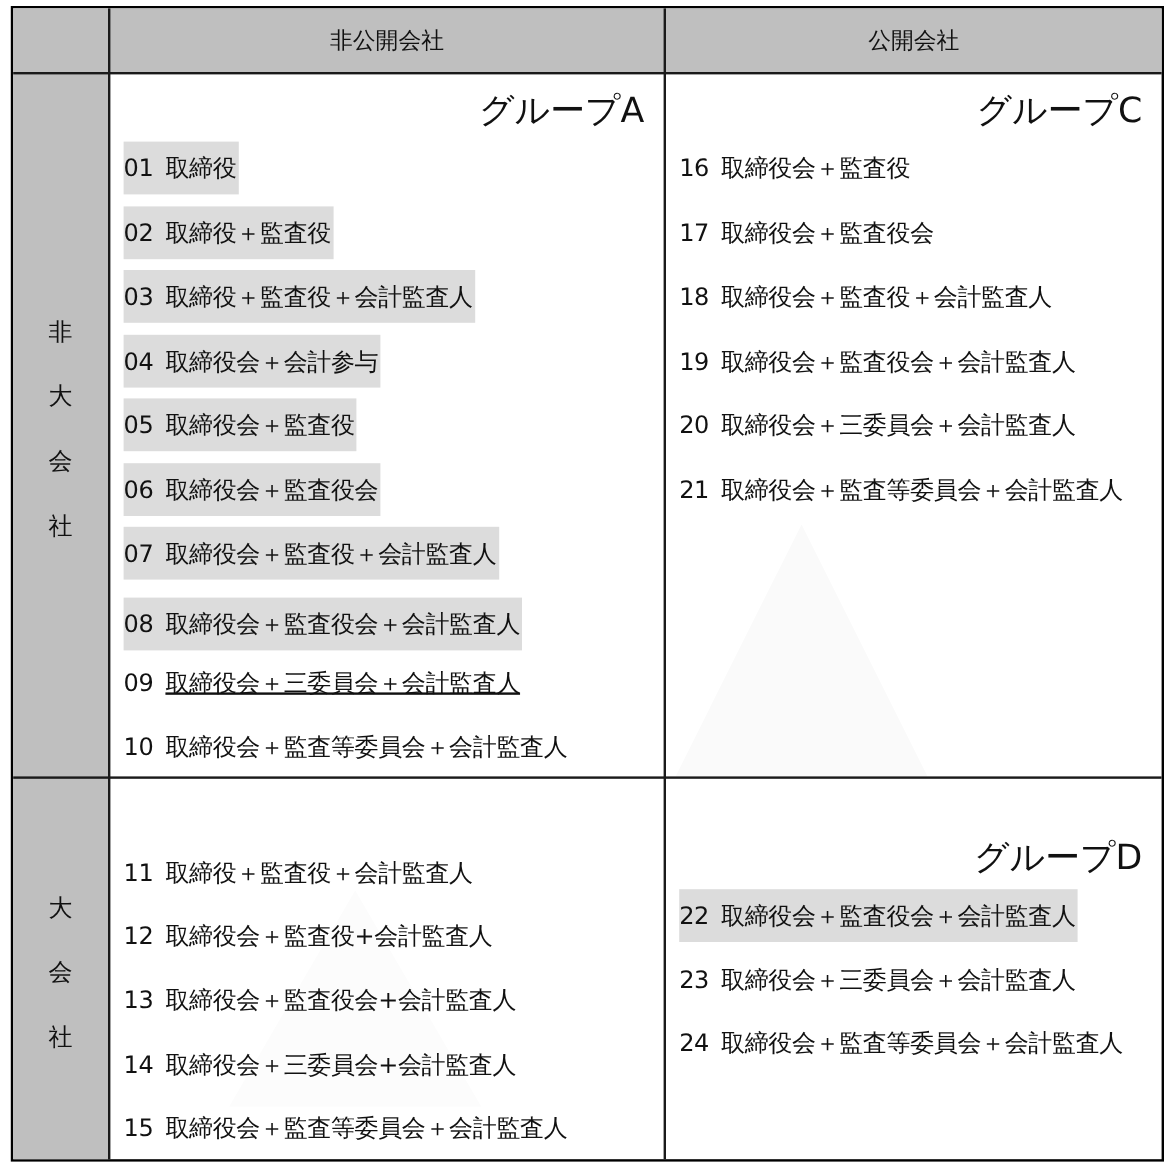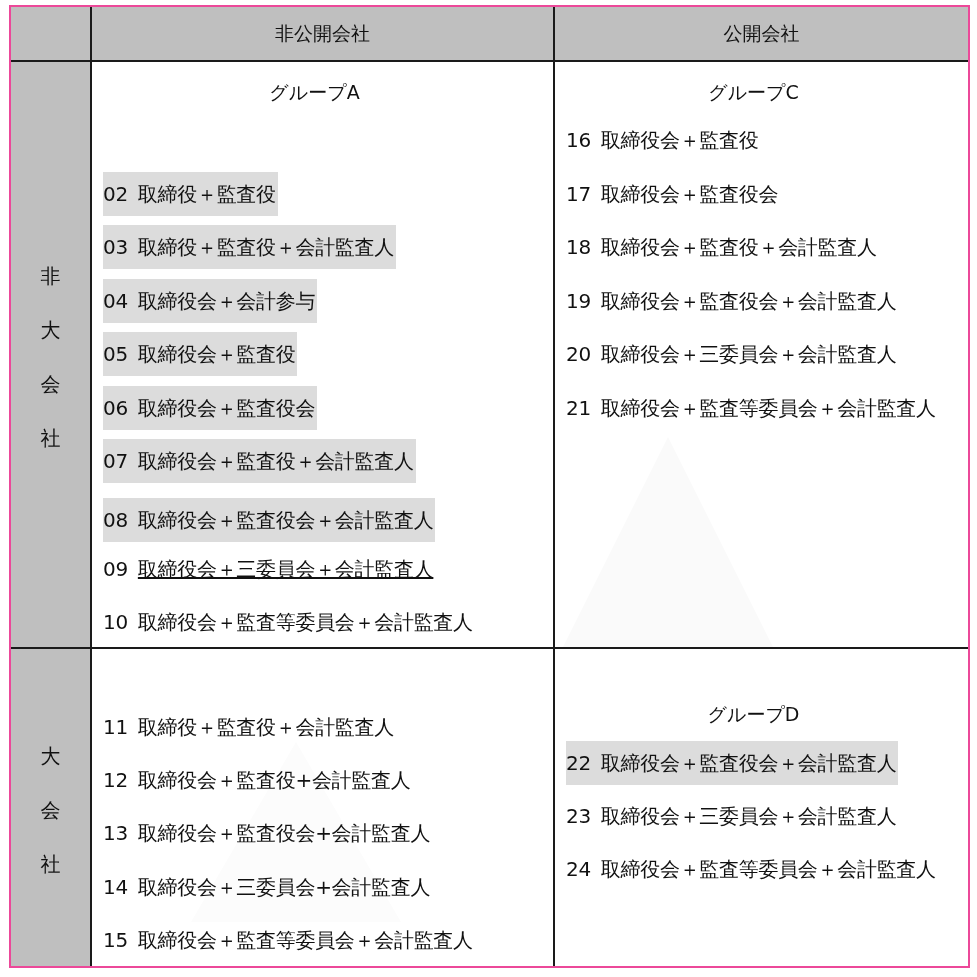--- a/index.html
+++ b/index.html
@@ -1,29 +1,29 @@
 <!DOCTYPE html>
 <html><head>
 <meta charset="utf-8">
 <style>
   html, body { margin: 0; padding: 0; background: #ffffff; }
   body { width: 977px; height: 977px; position: relative; overflow: hidden;
          font-family: "DejaVu Sans", "Liberation Sans", sans-serif; color: #111; }
   .tbl { position: absolute; left: 9px; top: 5px; width: 961px; height: 963px;
-         border: 2px solid #ec4899; box-sizing: border-box; background: #fff; }
+         border: 2px solid #000000; box-sizing: border-box; background: #fff; }
   .hline { position: absolute; height: 2px; background: #1a1a1a; }
   .vline { position: absolute; width: 2px; background: #1a1a1a; }
   .gray { position: absolute; background: #bfbfbf; }
   .hdr { position: absolute; top: 0; height: 53px; display: flex; align-items: center;
          justify-content: center; font-size: 19px; }
   .side { position: absolute; left: 0; width: 79px; display: flex; flex-direction: column;
           align-items: center; font-size: 20px; }
   .side span { display: block; height: 54px; line-height: 54px; }
   .cell { position: absolute; }
-  .grp { position: absolute; left: 0; right: 16px; text-align: center; font-size: 19px; height: 30px; line-height: 30px; }
+  .grp { position: absolute; left: 0; right: 16px; text-align: right; font-size: 29px; height: 30px; line-height: 30px; }
   .item { position: absolute; left: 11px; height: 44px; line-height: 44px; font-size: 20px;
           padding-right: 2px; white-space: nowrap; letter-spacing: -0.3px; }
   .item.hl { background: #dcdcdc; }
   .item .num { display: inline-block; margin-right: 10px; }
   .wm { position: absolute; width: 0; height: 0; border-left: 105px solid transparent;
         border-right: 105px solid transparent; border-bottom: 210px solid #fafafa; }
 </style>
 </head>
 <body>
 
@@ -51,20 +51,21 @@
     <span>社</span>
   </div>
   <div class="side" style="top:722px;">
     <span>大</span>
     <span>会</span>
     <span>社</span>
   </div>
 
   <div class="cell" style="left:81px;top:55px;width:461px;height:585px;">
     <div class="grp" style="top:15px;">グループA</div>
+    <div class="item hl" style="top:56px;"><span class="num">01</span><span>取締役</span></div>
     <div class="item hl" style="top:110px;"><span class="num">02</span><span>取締役＋監査役</span></div>
     <div class="item hl" style="top:163px;"><span class="num">03</span><span>取締役＋監査役＋会計監査人</span></div>
     <div class="item hl" style="top:217px;"><span class="num">04</span><span>取締役会＋会計参与</span></div>
     <div class="item hl" style="top:270px;"><span class="num">05</span><span>取締役会＋監査役</span></div>
     <div class="item hl" style="top:324px;"><span class="num">06</span><span>取締役会＋監査役会</span></div>
     <div class="item hl" style="top:377px;"><span class="num">07</span><span>取締役会＋監査役＋会計監査人</span></div>
     <div class="item hl" style="top:436px;text-align:right;"><span class="num">08</span><span>取締役会＋監査役会＋会計監査人</span></div>
     <div class="item" style="top:485px;text-decoration:underline;"><span class="num">09</span><span>取締役会＋三委員会＋会計監査人</span></div>
     <div class="item" style="top:538px;"><span class="num">10</span><span>取締役会＋監査等委員会＋会計監査人</span></div>
   </div>

